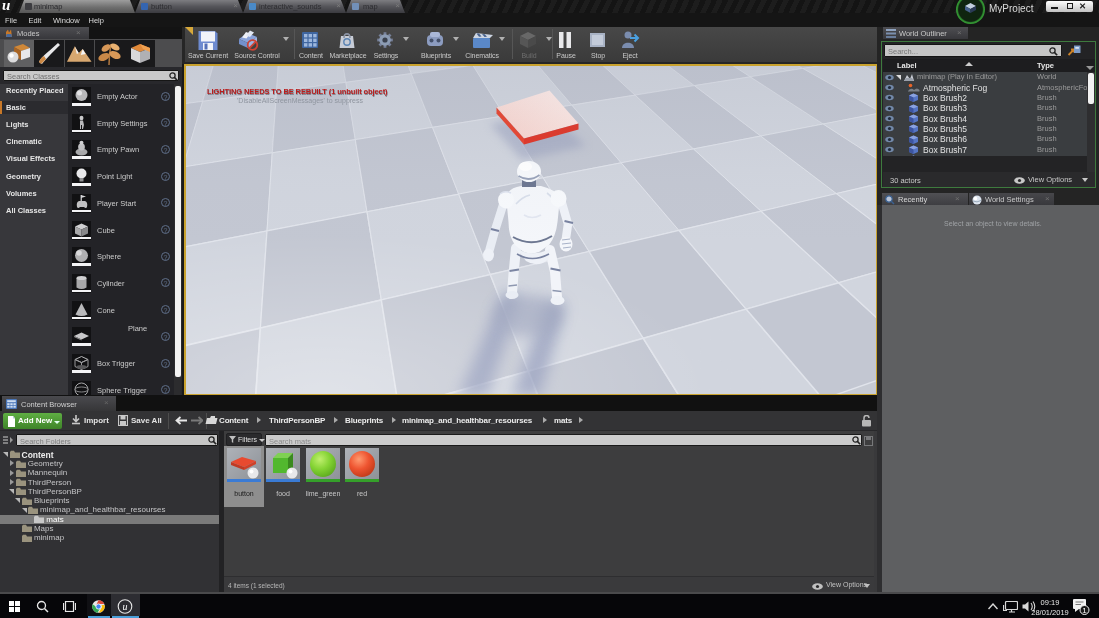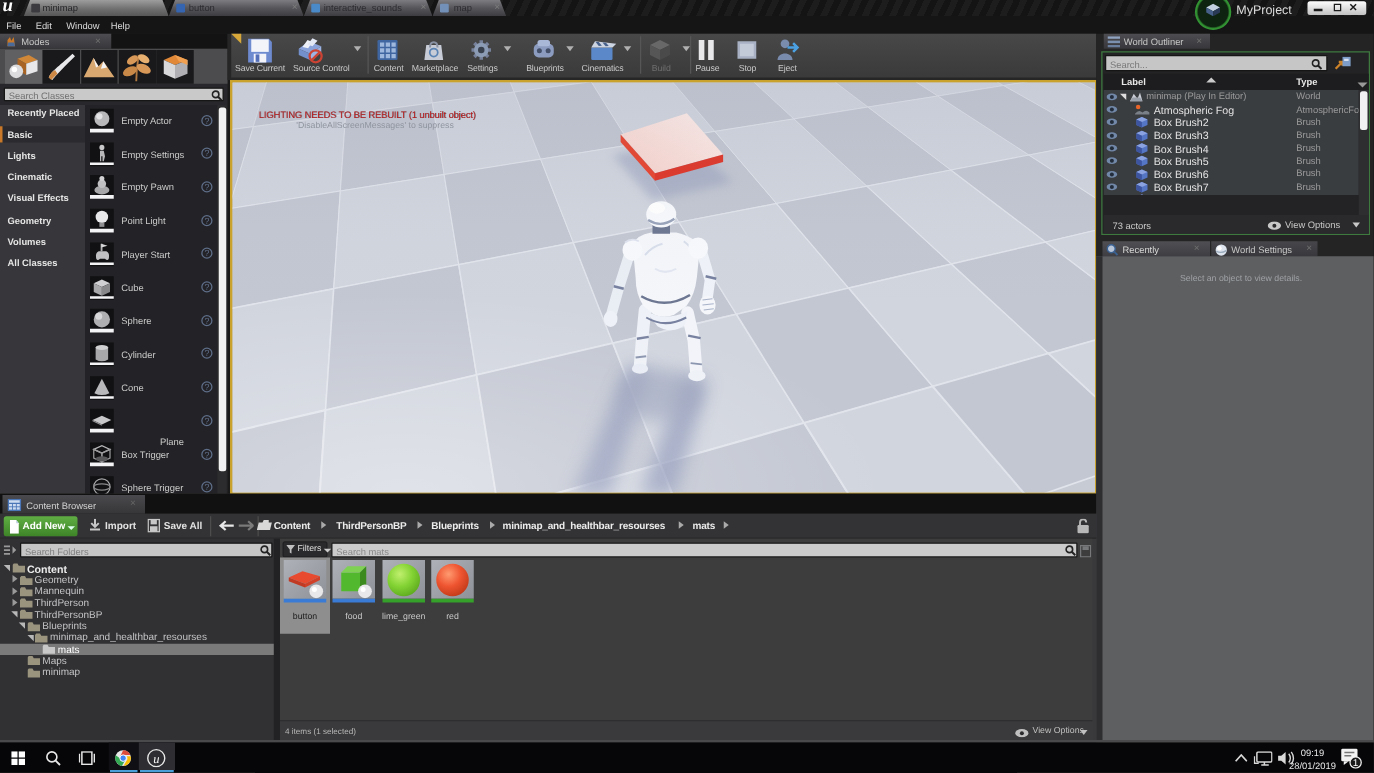--- a/index.html
+++ b/index.html
@@ -200,21 +200,21 @@
       <div style="position:absolute;left:4px;top:233.1px;width:19px;height:2.5px;background:#f4f4f6;"></div>
       <div style="position:absolute;left:29px;top:222.1px;font-size:7.5px;color:#cbcbcb;white-space:nowrap;">Cone</div>
       <div style="position:absolute;left:93px;top:221.6px;width:9px;height:9px;border:1px solid #5f6f8a;border-radius:50%;color:#5f6f8a;font-size:7px;text-align:center;line-height:9px;">?</div>
       <div style="position:absolute;left:4px;top:243.79999999999998px;width:19px;height:19px;background:#111113;">
         <svg width="19" height="17">
           <polygon points="2,9 9.5,5.5 17,9 9.5,12.5" fill="#c8c8ca"></polygon>
           <polygon points="2,9 9.5,12.5 9.5,13.5 2,10" fill="#909092"></polygon>
         </svg>
       </div>
       <div style="position:absolute;left:4px;top:259.79999999999995px;width:19px;height:2.5px;background:#f4f4f6;"></div>
-      <div style="position:absolute;left:29px;top:265px;font-size:7.5px;color:#cbcbcb;white-space:nowrap;padding-left:31px;">Plane</div>
+      <div style="position:absolute;left:29px;top:240px;font-size:7.5px;color:#cbcbcb;white-space:nowrap;padding-left:31px;">Plane</div>
       <div style="position:absolute;left:93px;top:248.29999999999998px;width:9px;height:9px;border:1px solid #5f6f8a;border-radius:50%;color:#5f6f8a;font-size:7px;text-align:center;line-height:9px;">?</div>
       <div style="position:absolute;left:4px;top:270.5px;width:19px;height:19px;background:#111113;">
         <svg width="19" height="17">
           <polygon points="3,5.5 9.5,2.5 16,5.5 9.5,8.5" fill="none" stroke="#b8b8ba"></polygon>
           <polygon points="3,5.5 9.5,8.5 9.5,15.5 3,12.5" fill="none" stroke="#98989a"></polygon>
           <polygon points="16,5.5 9.5,8.5 9.5,15.5 16,12.5" fill="none" stroke="#98989a"></polygon>
           <ellipse cx="9.5" cy="13" rx="5" ry="2" fill="#58585a"></ellipse>
         </svg>
       </div>
       <div style="position:absolute;left:4px;top:286.5px;width:19px;height:2.5px;background:#f4f4f6;"></div>
@@ -457,21 +457,21 @@
         <ellipse cx="320" cy="134" rx="8" ry="8.5" fill="#f7f9fc"></ellipse>
         <ellipse cx="372.5" cy="132.5" rx="8" ry="8.5" fill="#f7f9fc"></ellipse>
         <path d="M314 128 Q319 124 325 127" stroke="#dde2ee" stroke-width="1.5" fill="none"></path>
         <rect x="336" y="114" width="14" height="7" fill="#6d7791"></rect>
         <ellipse cx="343" cy="105.5" rx="12" ry="10.5" fill="#f7f9fc"></ellipse>
         <path d="M332.5 110 Q343 116.5 353.5 109" stroke="#99a3ba" stroke-width="1.8" fill="none"></path>
         <ellipse cx="339.5" cy="100.5" rx="6.5" ry="4.5" fill="#ffffff"></ellipse>
       </svg>
       <div style="position:absolute;left:0;top:0;width:690px;height:328px;background:radial-gradient(ellipse 75% 65% at 20% 100%,rgba(255,255,255,0.32),rgba(255,255,255,0) 75%),linear-gradient(rgba(140,146,164,0.13),rgba(140,146,164,0.02) 35%,rgba(255,255,255,0) 55%);"></div>
     </div>
-    <div style="position:absolute;left:207px;top:86.5px;font-size:7.5px;color:#b91d1d;font-weight:400;white-space:nowrap;text-shadow:0.5px 0.5px 0 #7a7f8a;letter-spacing:-0.1px;">LIGHTING NEEDS TO BE REBUILT (1 unbuilt object)</div>
+    <div style="position:absolute;left:207px;top:86.5px;font-size:7.5px;color:#b91d1d;font-weight:700;white-space:nowrap;text-shadow:0.5px 0.5px 0 #7a7f8a;letter-spacing:-0.1px;">LIGHTING NEEDS TO BE REBUILT (1 unbuilt object)</div>
     <div style="position:absolute;left:237px;top:97px;font-size:7px;color:#8f959f;font-weight:400;white-space:nowrap;">'DisableAllScreenMessages' to suppress</div>
     <div style="position:absolute;left:877px;top:26.5px;width:222px;height:567.5px;background:#242424;"></div>
     <div style="position:absolute;left:883px;top:27px;width:85px;height:12px;background:linear-gradient(#4e4e52,#37373b);"></div>
     <div style="position:absolute;left:886px;top:28.5px;width:10px;height:9px;">
       <svg width="10" height="9" viewBox="0 0 10 9">
         <rect x="0" y="0" width="10" height="2" fill="#8fa3c0"></rect>
         <rect x="0" y="3.5" width="10" height="2" fill="#7b8fae"></rect>
         <rect x="0" y="7" width="10" height="2" fill="#697d9c"></rect>
       </svg>
     </div>
@@ -645,21 +645,21 @@
           <polygon points="4.5,0.5 9,2.5 4.5,4.5 0,2.5" fill="#8aa2e0"></polygon>
           <polygon points="0,2.5 4.5,4.5 4.5,9 0,7" fill="#3d55a0"></polygon>
         </svg>
       </div>
       <div style="position:absolute;left:40.5px;top:93.94999999999999px;font-size:8.5px;color:#e2e2e2;white-space:nowrap;">Box Brush9</div>
       <div style="position:absolute;left:154.5px;top:93.94999999999999px;font-size:7.5px;color:#9a9a9a;white-space:nowrap;">Brush</div>
     </div>
     <div style="position:absolute;left:1086.5px;top:71.5px;width:8px;height:100px;background:#2e2e30;"></div>
     <div style="position:absolute;left:1088px;top:73px;width:5.5px;height:31px;background:#f2f2f2;border-radius:2px;"></div>
     <div style="position:absolute;left:882.5px;top:171.5px;width:212px;height:15px;background:#2a2a2c;"></div>
-    <div style="position:absolute;left:890px;top:175.5px;font-size:7.5px;color:#cccccc;font-weight:400;white-space:nowrap;">73 actors</div>
+    <div style="position:absolute;left:890px;top:175.5px;font-size:7.5px;color:#cccccc;font-weight:400;white-space:nowrap;">30 actors</div>
     <div style="position:absolute;left:1014px;top:176.5px;width:11px;height:7px;">
       <svg width="11" height="7" viewBox="0 0 11 7">
         <ellipse cx="5.5" cy="3.5" rx="5.3" ry="3.3" fill="#c8c8c8"></ellipse>
         <circle cx="5.5" cy="3.5" r="1.6" fill="#2a2a2c"></circle>
       </svg>
     </div>
     <div style="position:absolute;left:1028px;top:175px;font-size:7.5px;color:#c8c8c8;font-weight:400;white-space:nowrap;">View Options</div>
     <div style="position:absolute;left:1082px;top:177.5px;width:0;height:0;border-left:3.5px solid transparent;border-right:3.5px solid transparent;border-top:4.0px solid #c8c8c8;"></div>
     <div style="position:absolute;left:882px;top:193px;width:86px;height:12px;background:linear-gradient(#505054,#3e3e42);"></div>
     <div style="position:absolute;left:885px;top:194.5px;width:10px;height:10px;">

